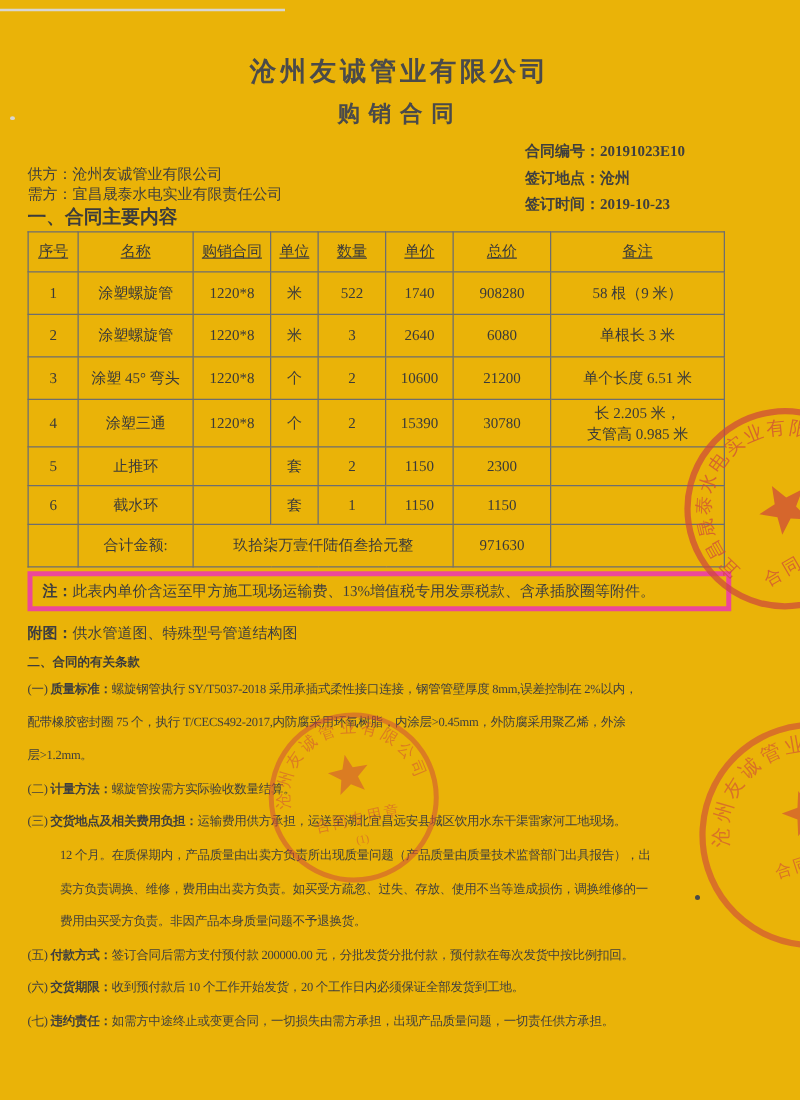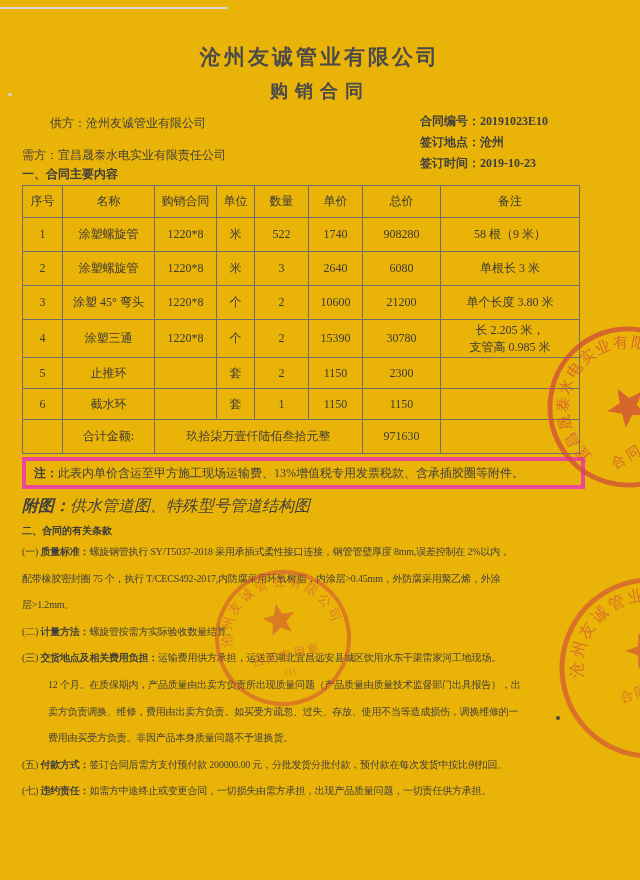--- a/index.html
+++ b/index.html
@@ -2,31 +2,31 @@
 <html><head>
 <meta charset="utf-8">
 <style>
   html,body{margin:0;padding:0;}
   body{width:640px;height:880px;background:#eceae7;font-family:"Liberation Serif","DejaVu Serif",serif;}
   .page{position:relative;width:640px;height:880px;background:#eab308;overflow:hidden;color:#3f3f3f;}
   .artifact{position:absolute;background:#d8d6d1;}
   .title{margin:44px 0 0 0;text-align:center;font-size:21px;line-height:26px;letter-spacing:3px;font-weight:600;color:#4a4a4a;}
   .subtitle{margin:9px 0 0 0;text-align:center;font-size:18px;line-height:24px;letter-spacing:7px;font-weight:600;color:#4a4a4a;}
   .info{position:relative;margin:8px 0 0 0;height:54px;font-size:12px;}
-  .info .l1{position:absolute;left:22px;top:4px;margin-left:28px;}
+  .info .l1{position:absolute;left:22px;top:20px;}
   .info .l2{position:absolute;left:22px;top:36px;text-align:right;}
   .info .r{position:absolute;left:420px;top:0;}
   .info .r div{line-height:21px;font-weight:bold;}
-  .sec-title{margin:1px 0 0 22px;font-size:12px;line-height:17px;font-weight:600;color:#3c3c3c;}
+  .sec-title{margin:1px 0 0 22px;font-size:15px;line-height:17px;font-weight:600;color:#3c3c3c;}
   table.ct{border-collapse:collapse;table-layout:fixed;width:557px;margin:2px 0 0 22px;}
   table.ct th,table.ct td{border:1px solid #6e6e6e;text-align:center;vertical-align:middle;font-size:12px;font-weight:normal;color:#3a3a3a;padding:0 2px;overflow:hidden;}
-  tr.h32{height:32px;} tr.h34{height:34px;} tr.h38{height:38px;} tr.h31{height:31px;}
+  tr.h32{height:32px;text-decoration:underline;} tr.h34{height:34px;} tr.h38{height:38px;} tr.h31{height:31px;}
   .rk2{line-height:1.35;}
   .notebox{margin:3px 0 0 22px;width:539px;border:4px solid #ec4899;padding:5px 8px;font-size:12px;line-height:14px;white-space:nowrap;}
-  .attach{margin:9px 0 0 22px;font-size:16px;line-height:16px;font-style:italic;}
+  .attach{margin:9px 0 0 22px;font-size:12px;line-height:16px;}
   .sec2{margin:8px 0 0 22px;font-size:10px;line-height:17px;font-weight:600;color:#3c3c3c;}
   .clauses{margin:0 0 0 22px;font-size:10px;letter-spacing:-0.2px;}
   .tline{height:26.6px;line-height:26.6px;white-space:nowrap;}
   .ind{padding-left:26px;}
   .lbl{font-weight:700;}
   .stamp{position:absolute;pointer-events:none;}
   .stamp text{font-family:"Liberation Serif","DejaVu Serif",serif;}
   .dot{position:absolute;border-radius:50%;}
 </style>
 </head>
@@ -96,21 +96,21 @@
       <td>单根长 3 米</td>
     </tr>
     <tr class="h34">
       <td>3</td>
       <td>涂塑 45° 弯头</td>
       <td>1220*8</td>
       <td>个</td>
       <td>2</td>
       <td>10600</td>
       <td>21200</td>
-      <td>单个长度 3.80 米</td>
+      <td>单个长度 6.51 米</td>
     </tr>
     <tr class="h38">
       <td>4</td>
       <td>涂塑三通</td>
       <td>1220*8</td>
       <td>个</td>
       <td>2</td>
       <td>15390</td>
       <td>30780</td>
       <td>
@@ -157,20 +157,21 @@
   <div class="clauses">
     <div class="tline"><span>(一) </span><span class="lbl">质量标准：</span><span>螺旋钢管执行 SY/T5037-2018 采用承插式柔性接口连接，钢管管壁厚度 8mm,误差控制在 2%以内，</span></div>
     <div class="tline">配带橡胶密封圈 75 个，执行 T/CECS492-2017,内防腐采用环氧树脂，内涂层&gt;0.45mm，外防腐采用聚乙烯，外涂</div>
     <div class="tline">层&gt;1.2mm。</div>
     <div class="tline"><span>(二) </span><span class="lbl">计量方法：</span><span>螺旋管按需方实际验收数量结算。</span></div>
     <div class="tline"><span>(三) </span><span class="lbl">交货地点及相关费用负担：</span><span>运输费用供方承担，运送至湖北宜昌远安县城区饮用水东干渠雷家河工地现场。</span></div>
     <div class="tline ind">12 个月。在质保期内，产品质量由出卖方负责所出现质量问题（产品质量由质量技术监督部门出具报告），出</div>
     <div class="tline ind">卖方负责调换、维修，费用由出卖方负责。如买受方疏忽、过失、存放、使用不当等造成损伤，调换维修的一</div>
     <div class="tline ind">费用由买受方负责。非因产品本身质量问题不予退换货。</div>
     <div class="tline"><span>(五) </span><span class="lbl">付款方式：</span><span>签订合同后需方支付预付款 200000.00 元，分批发货分批付款，预付款在每次发货中按比例扣回。</span></div>
+    <div class="tline"><span>(六) </span><span class="lbl">交货期限：</span><span>收到预付款后 10 个工作开始发货，20 个工作日内必须保证全部发货到工地。</span></div>
     <div class="tline"><span>(七) </span><span class="lbl">违约责任：</span><span>如需方中途终止或变更合同，一切损失由需方承担，出现产品质量问题，一切责任供方承担。</span></div>
   </div>
 
   <div class="stamp" style="left:523px;top:302px;width:210px;height:210px;transform:rotate(-30deg);opacity:0.7;">
     <svg width="210" height="210" viewBox="0 0 210 210">
       <defs>
           <path id="arcA" d="M 53,135 A 60,60 0 1 1 157,135" fill="none"></path>
         </defs>
       <circle cx="105" cy="105" r="78" fill="none" stroke="#ce463c" stroke-width="5"></circle>
       <text font-size="15" letter-spacing="2" fill="#ce463c"><textPath href="#arcA" startOffset="50%" text-anchor="middle">宜昌晟泰水电实业有限责任公司</textPath></text>

